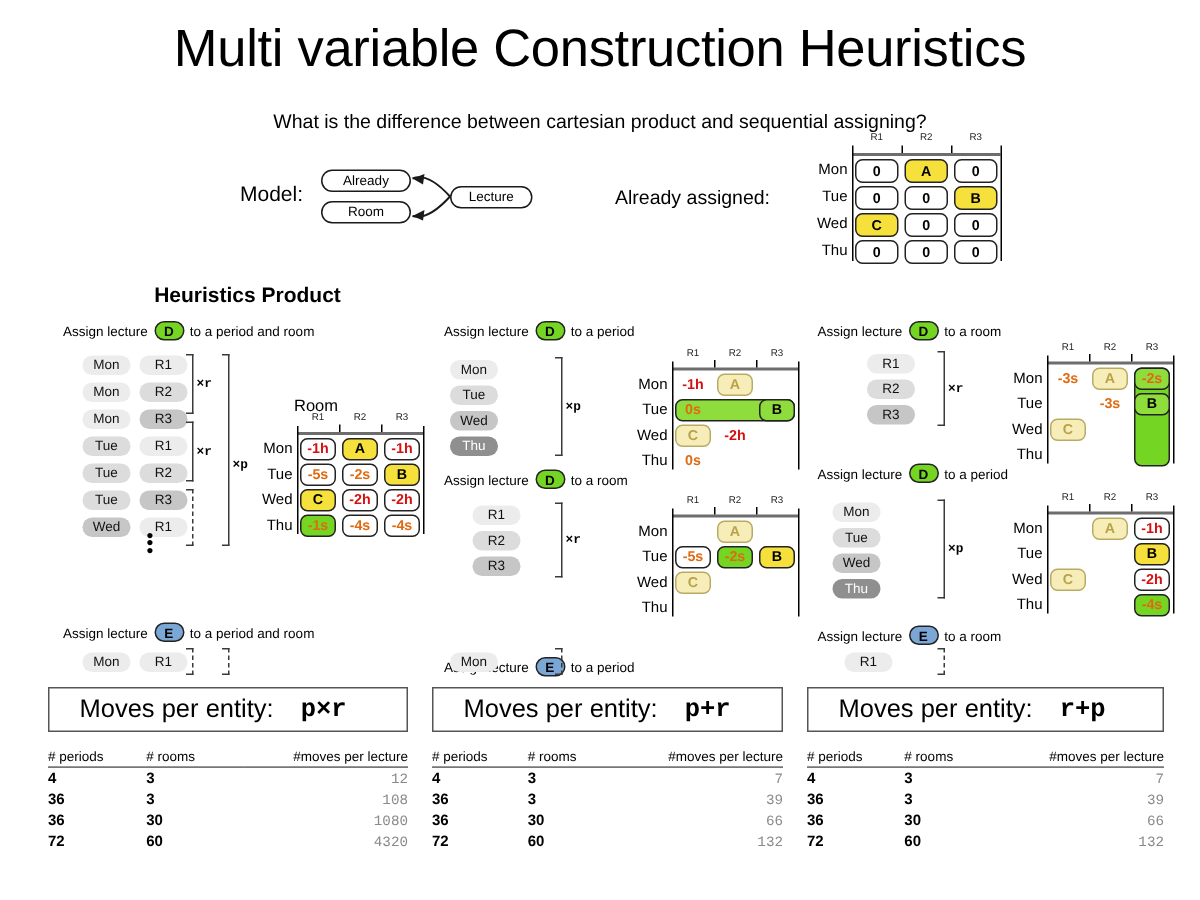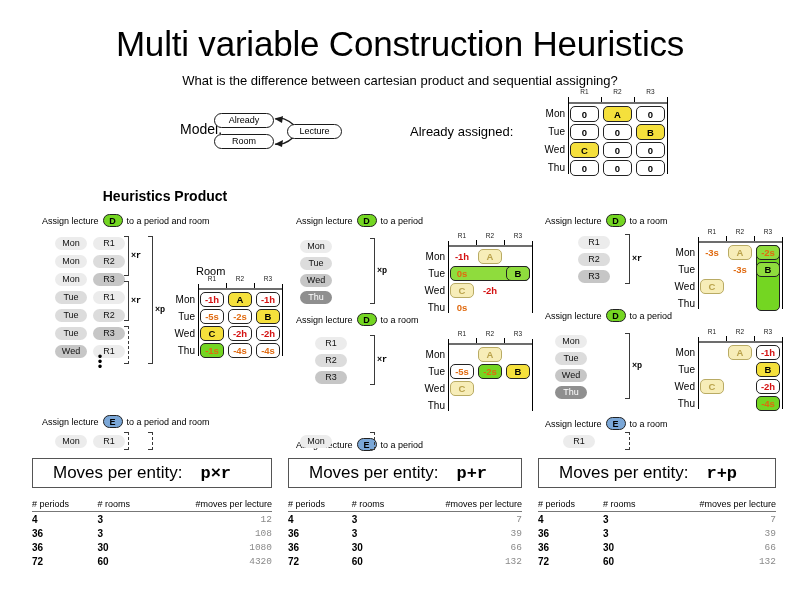--- a/index.html
+++ b/index.html
@@ -5,37 +5,37 @@
   html,body{margin:0;padding:0;}
   body{
     width:800px;height:600px;background:#ffffff;overflow:hidden;
     font-family:"Liberation Sans",sans-serif;color:#000;
     -webkit-font-smoothing:antialiased;
   }
   .slide{position:relative;width:800px;height:600px;}
 
   
   .title{
-    position:absolute;left:0;top:24px;width:800px;text-align:center;
+    position:absolute;left:0;top:13px;width:800px;text-align:center;
     font-size:35px;font-weight:400;letter-spacing:-0.2px;
   }
   .subtitle{
     position:absolute;left:0;top:73px;width:800px;text-align:center;
     font-size:13px;font-weight:400;
   }
 
   
-  .model-label{position:absolute;left:160px;top:121px;font-size:14px;margin-left:20px;}
+  .model-label{position:absolute;left:160px;top:121px;font-size:14px;}
   .pill{
     position:absolute;border:1.3px solid #1a1a1a;border-radius:9px;background:#fff;
     font-size:9px;text-align:center;line-height:13px;height:13px;
   }
   .pill.period{left:214px;top:113px;width:58px;}
   .pill.room{left:214px;top:134px;width:58px;}
-  .pill.lecture{left:287px;top:124px;width:53px;}
+  .pill.lecture{left:300px;top:124px;width:53px;}
   .model-svg{position:absolute;left:150px;top:100px;width:230px;height:70px;}
 
   
   .assigned-label{position:absolute;left:410px;top:124px;font-size:13px;}
 
   
   .grid{position:absolute;}
   .grid .colhead{position:absolute;font-size:6.5px;color:#222;text-align:center;width:26px;}
   .grid .rowhead{position:absolute;font-size:10px;text-align:right;width:26px;}
   .grid .vline{position:absolute;width:1px;background:#000;}

